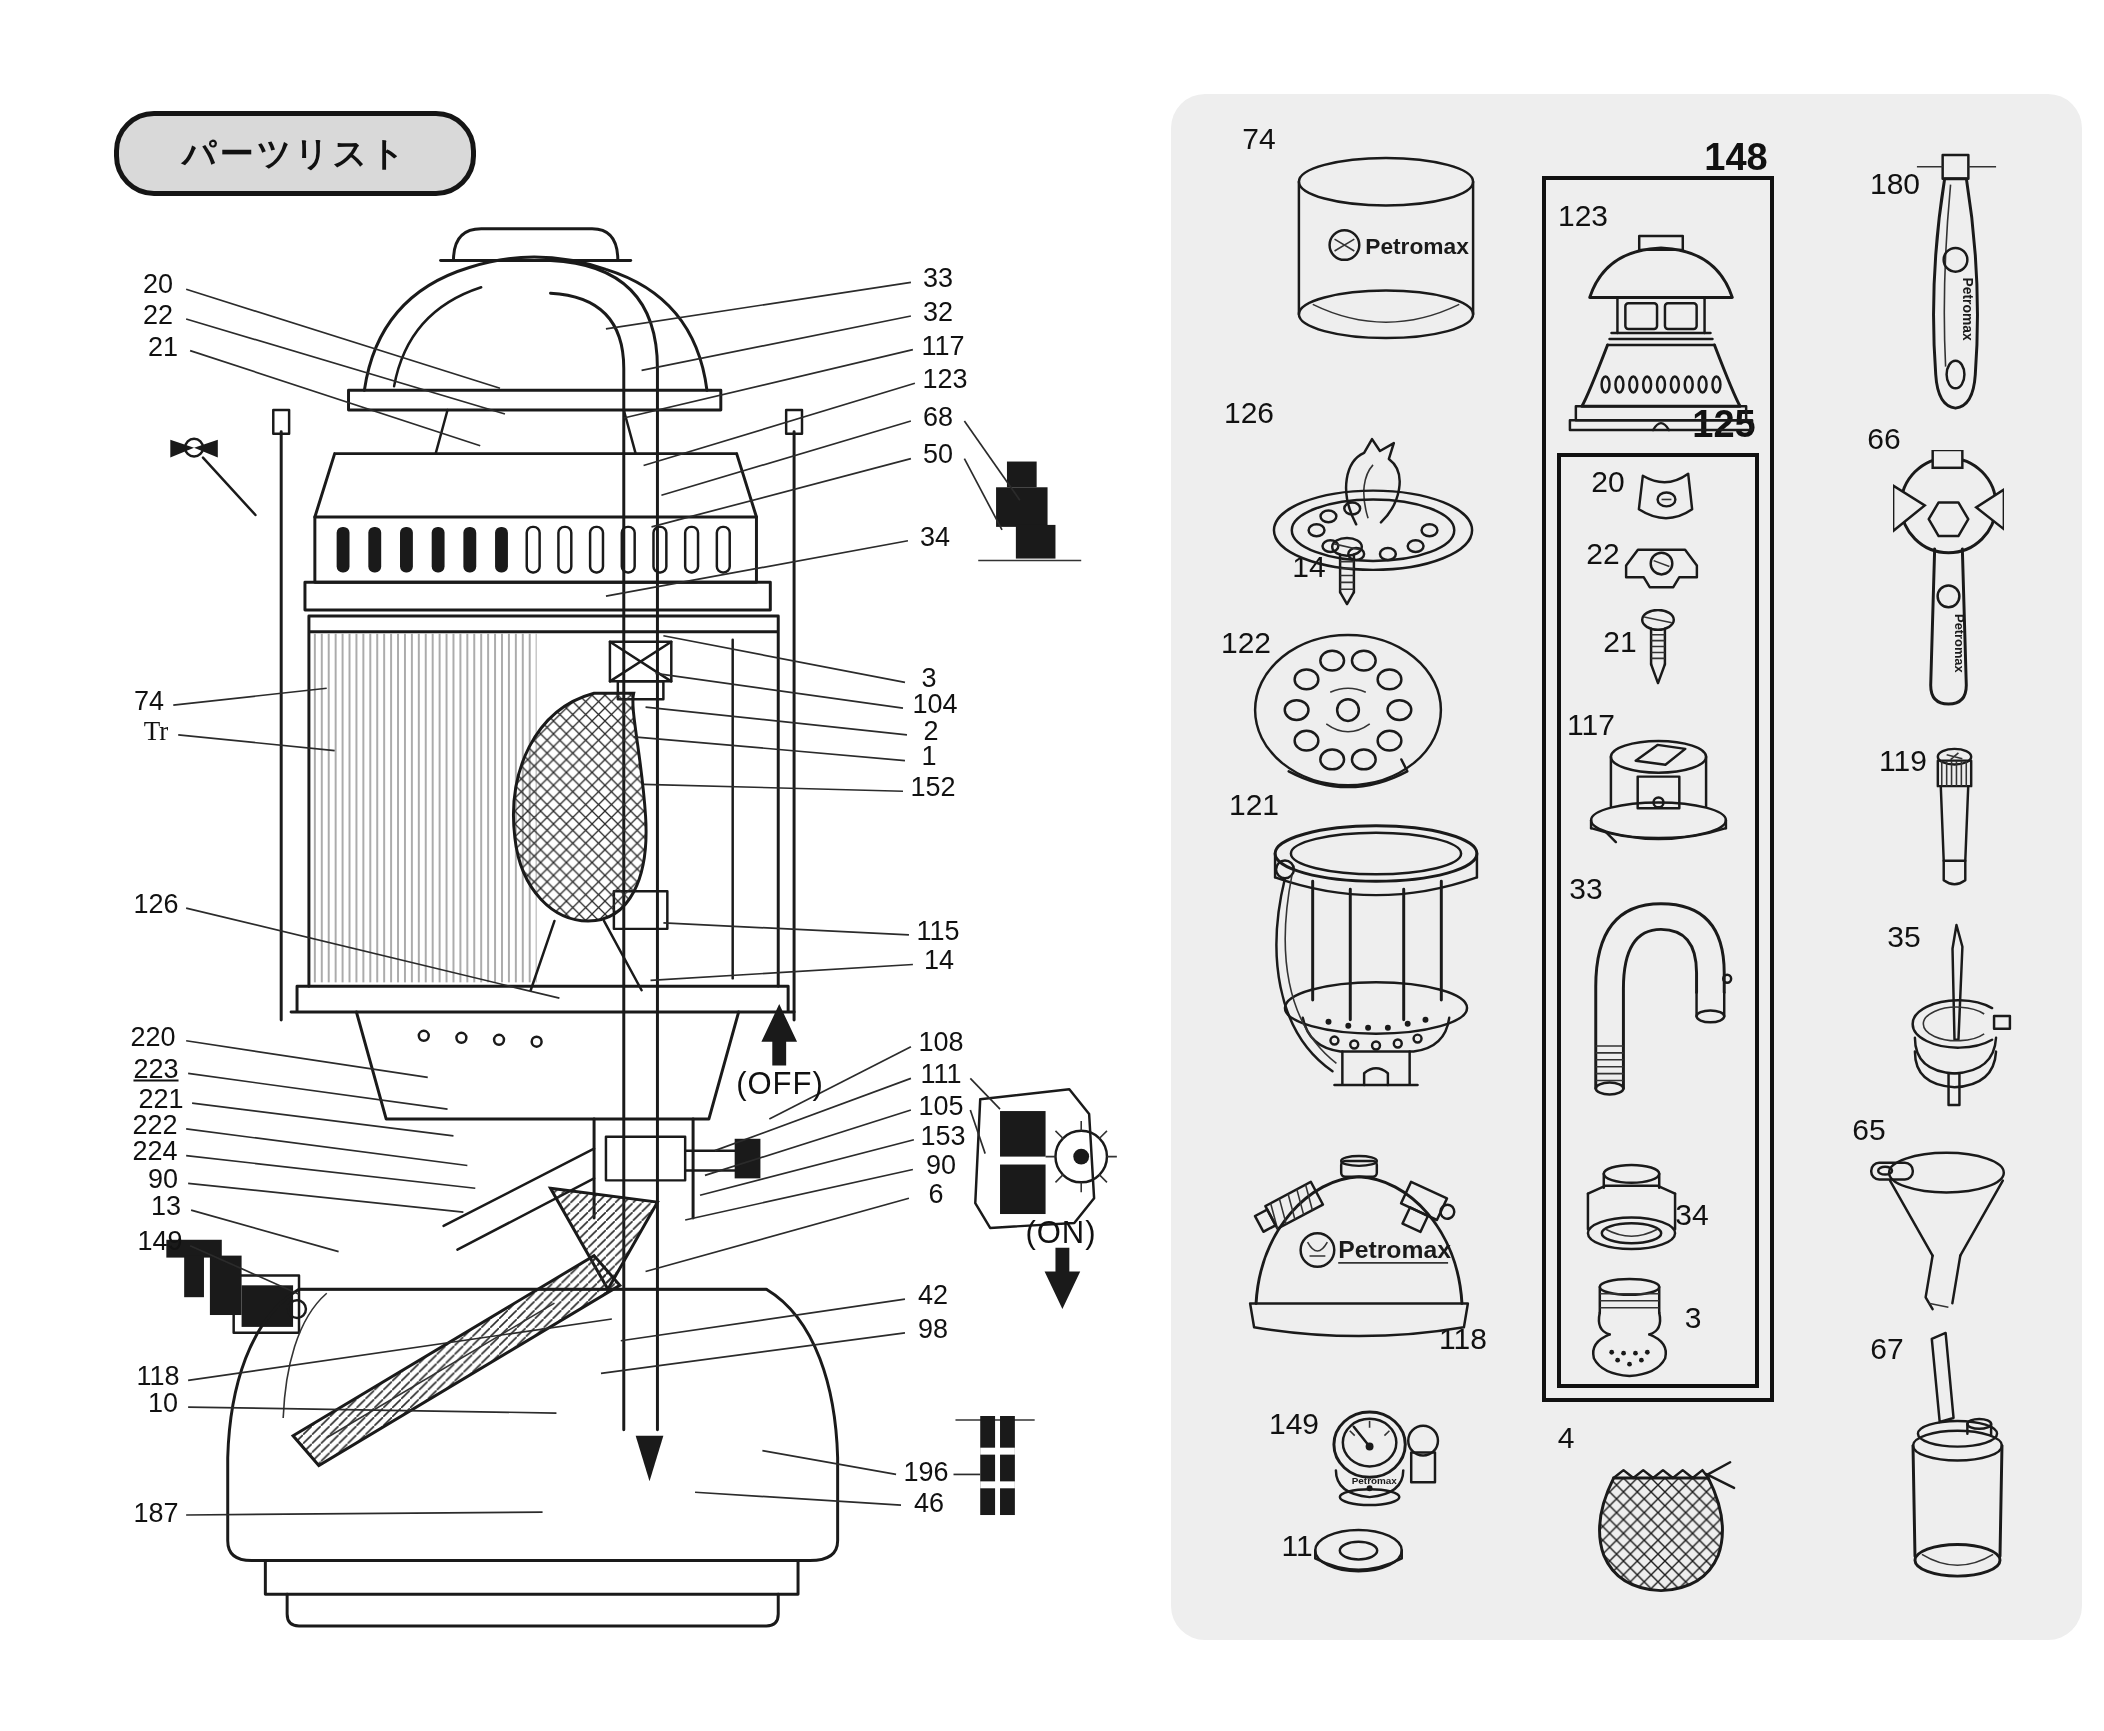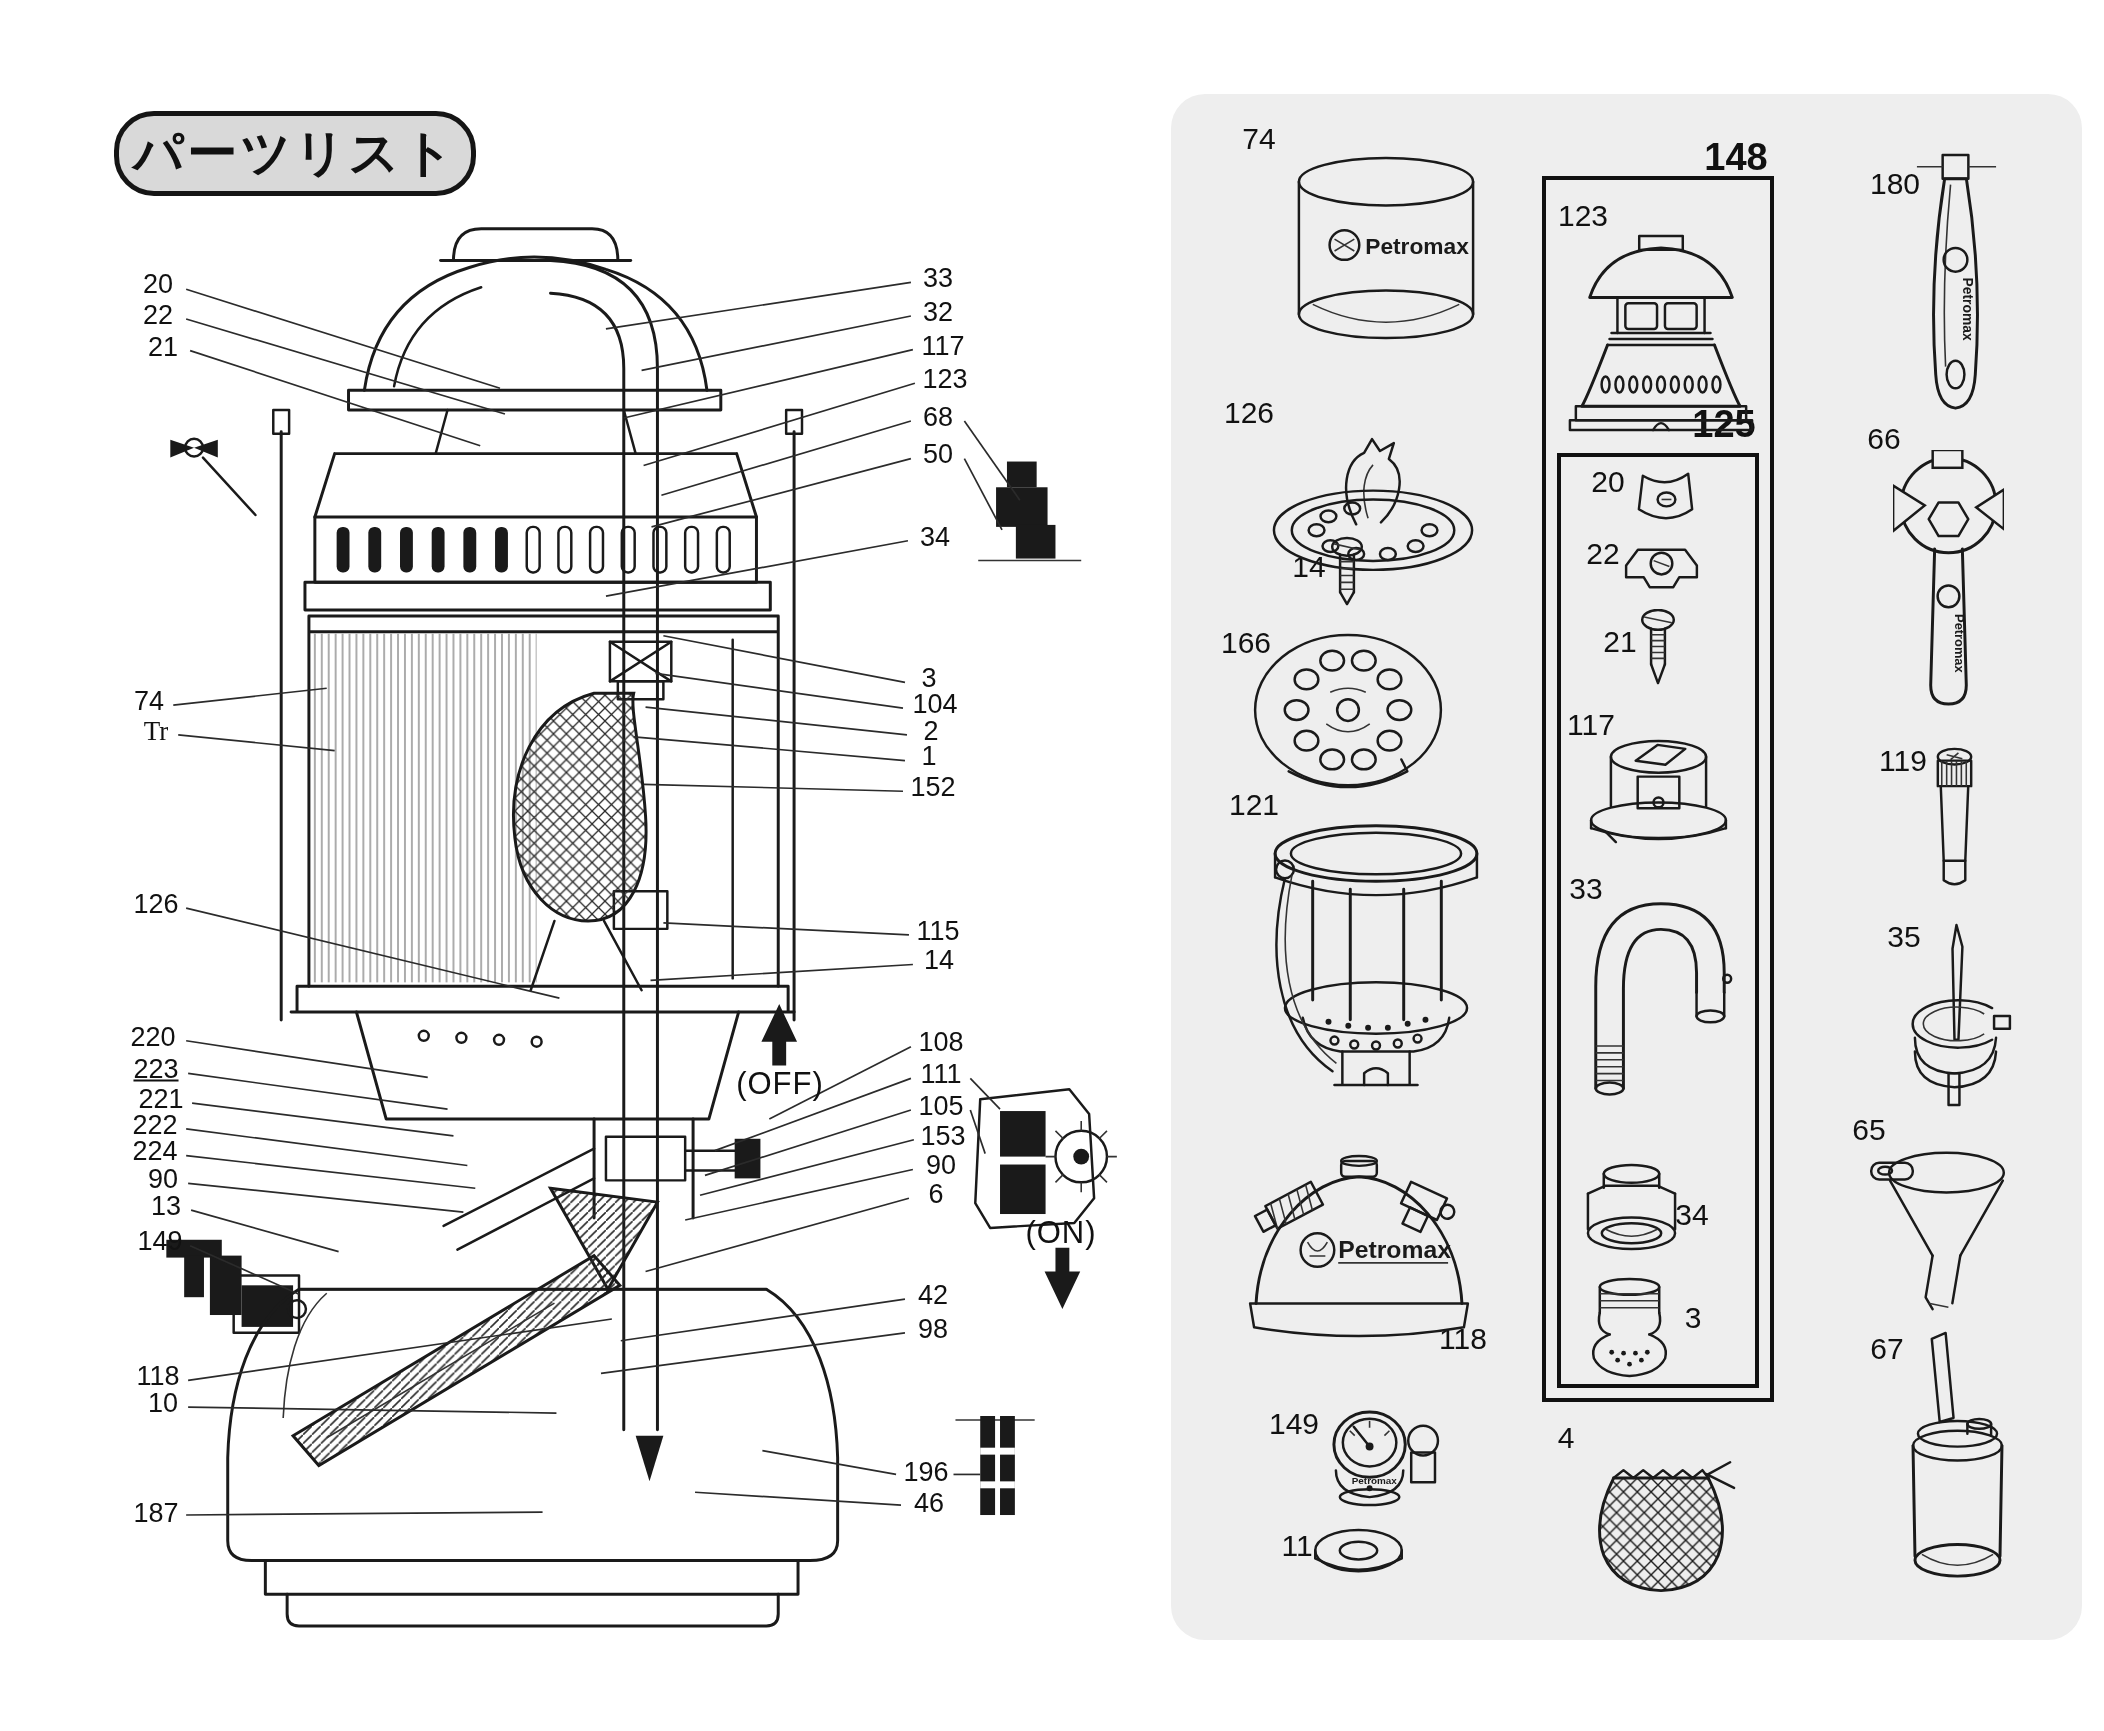--- a/index.html
+++ b/index.html
@@ -1,21 +1,21 @@
 <!DOCTYPE html>
 <html><head>
 <meta charset="utf-8">
 <style>
   html,body{margin:0;padding:0;background:#ffffff;}
   body{width:2105px;height:1732px;position:relative;overflow:hidden;
        font-family:"Liberation Sans","DejaVu Sans",sans-serif;color:#111;}
   .abs{position:absolute;}
   #title-pill{left:114px;top:111px;width:352px;height:75px;background:#d9d9d9;
     border:5px solid #151515;border-radius:40px;display:flex;align-items:center;justify-content:center;
-    font-size:50px;font-weight:bold;letter-spacing:3px;}
+    font-size:34px;font-weight:bold;letter-spacing:3px;}
   #panel{left:1171px;top:94px;width:911px;height:1546px;background:#eeeeee;border-radius:34px;}
   .gbox{position:absolute;border:4px solid #111;background:transparent;}
   #box-148{left:1542px;top:176px;width:224px;height:1218px;}
   #box-125{left:1557px;top:453px;width:194px;height:927px;}
   .lbl{position:absolute;transform:translate(-50%,-50%);font-size:27px;color:#111;
        white-space:nowrap;line-height:1;}
   .plbl{font-size:30px;}
   .blbl{font-size:38px;font-weight:bold;}
   .onoff{font-size:31px;letter-spacing:1px;}
   .part{position:absolute;}
@@ -281,21 +281,21 @@
     <span class="lbl" style="left: 933px; top: 1295px;">42</span>
     <span class="lbl" style="left: 933px; top: 1329px;">98</span>
     <span class="lbl" style="left: 926px; top: 1472px;">196</span>
     <span class="lbl" style="left: 929px; top: 1503px;">46</span>
   </div>
 
 <div id="panel-label-layer">
     <span class="lbl plbl" style="left: 1259px; top: 139px;">74</span>
     <span class="lbl plbl" style="left: 1249px; top: 413px;">126</span>
     <span class="lbl plbl" style="left: 1309px; top: 567px;">14</span>
-    <span class="lbl plbl" style="left: 1246px; top: 643px;">166</span>
+    <span class="lbl plbl" style="left: 1246px; top: 643px;">122</span>
     <span class="lbl plbl" style="left: 1254px; top: 805px;">121</span>
     <span class="lbl plbl" style="left: 1463px; top: 1339px;">118</span>
     <span class="lbl plbl" style="left: 1294px; top: 1424px;">149</span>
     <span class="lbl plbl" style="left: 1297px; top: 1546px;">11</span>
     <span class="lbl plbl" style="left: 1583px; top: 216px;">123</span>
     <span class="lbl plbl" style="left: 1608px; top: 482px;">20</span>
     <span class="lbl plbl" style="left: 1603px; top: 554px;">22</span>
     <span class="lbl plbl" style="left: 1620px; top: 642px;">21</span>
     <span class="lbl plbl" style="left: 1591px; top: 725px;">117</span>
     <span class="lbl plbl" style="left: 1586px; top: 889px;">33</span>

